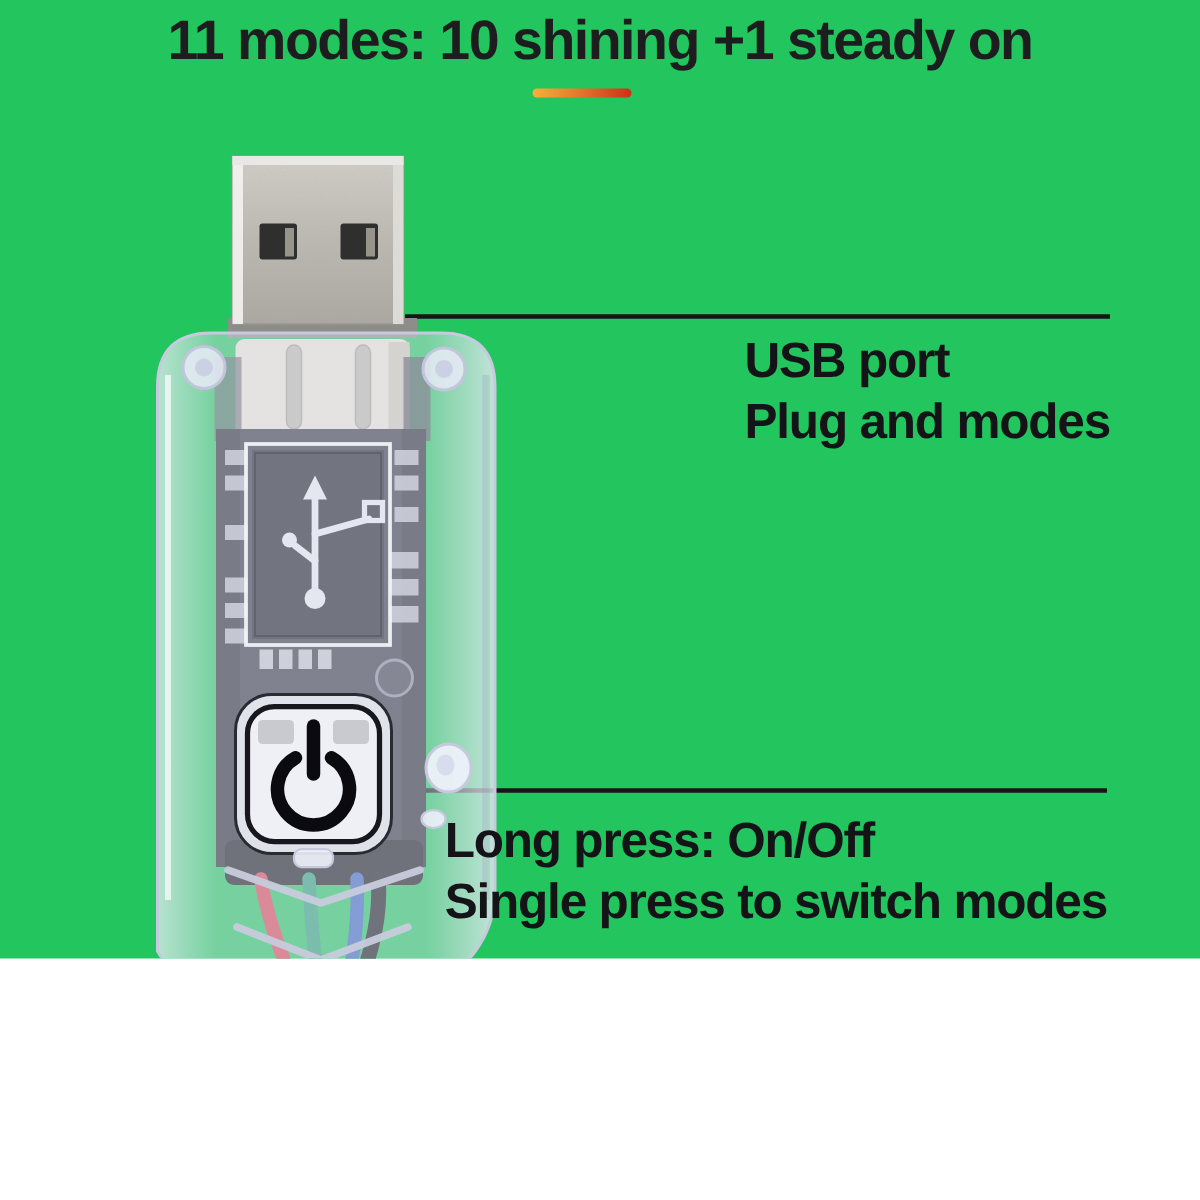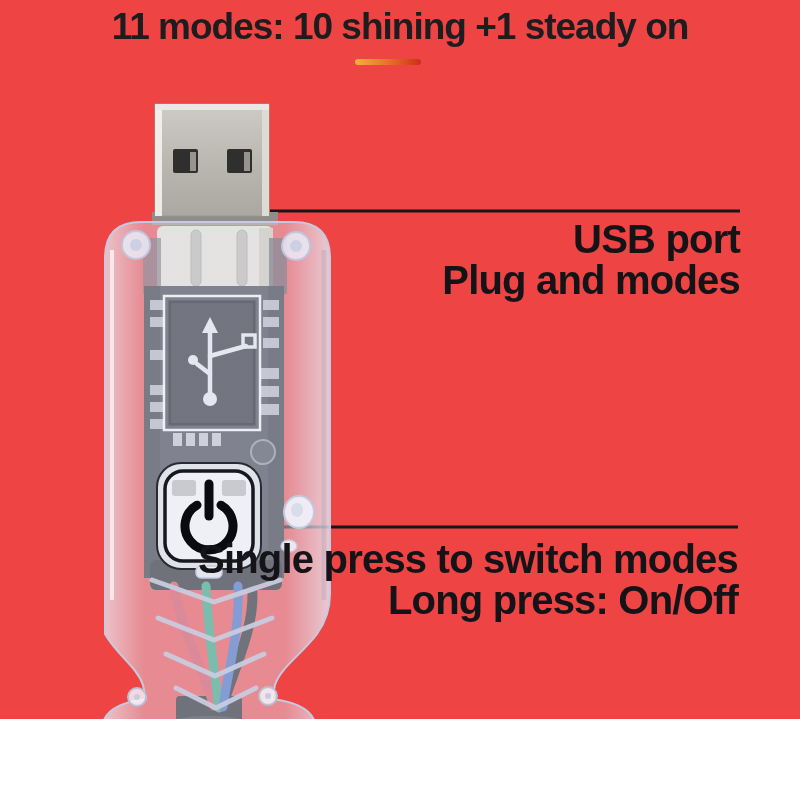--- a/index.html
+++ b/index.html
@@ -1,29 +1,29 @@
 <!DOCTYPE html>
 <html><head>
 <meta charset="utf-8">
 <style>
   html,body{margin:0;padding:0;background:#ffffff;}
   body{width:800px;height:800px;font-family:"Liberation Sans", sans-serif;}
-  .stage{position:relative;width:800px;height:719px;overflow:hidden;background:#ef4444;}
+  .stage{position:relative;width:800px;height:639px;overflow:hidden;background:#22c55e;}
   .title{
     position:absolute;top:5px;left:0;right:0;text-align:center;
     font-size:37px;font-weight:600;letter-spacing:-1px;color:#1d1d1f;
     line-height:44px;
   }
   .underline{
     position:absolute;left:355px;top:59px;width:66px;height:6px;border-radius:3px;
     background:linear-gradient(90deg,#f5b03c,#e8712c,#cc2f16);
   }
   .callout{
-    position:absolute;right:60px;text-align:right;
-    font-size:40px;font-weight:600;letter-spacing:-0.8px;color:#141418;
+    position:absolute;right:60px;
+    font-size:33px;font-weight:600;letter-spacing:-0.8px;color:#141418;
     line-height:41px;white-space:nowrap;
   }
   .callout-usb{top:219px;}
   .callout-btn{top:539px;right:62px;}
   svg.photo{position:absolute;left:0;top:0;}
 </style>
 </head>
 <body>
 
 <div class="stage">
@@ -192,17 +192,17 @@
       <rect x="181" y="790" width="56" height="4" fill="#1e1f22"></rect>
     </g>
   </svg>
 
   <div class="callout callout-usb">
     <div>USB port</div>
     <div>Plug and modes</div>
   </div>
 
   <div class="callout callout-btn">
+    <div>Long press: On/Off</div>
     <div>Single press to switch modes</div>
-    <div>Long press: On/Off</div>
   </div>
 
 </div>
 
 </body></html>

